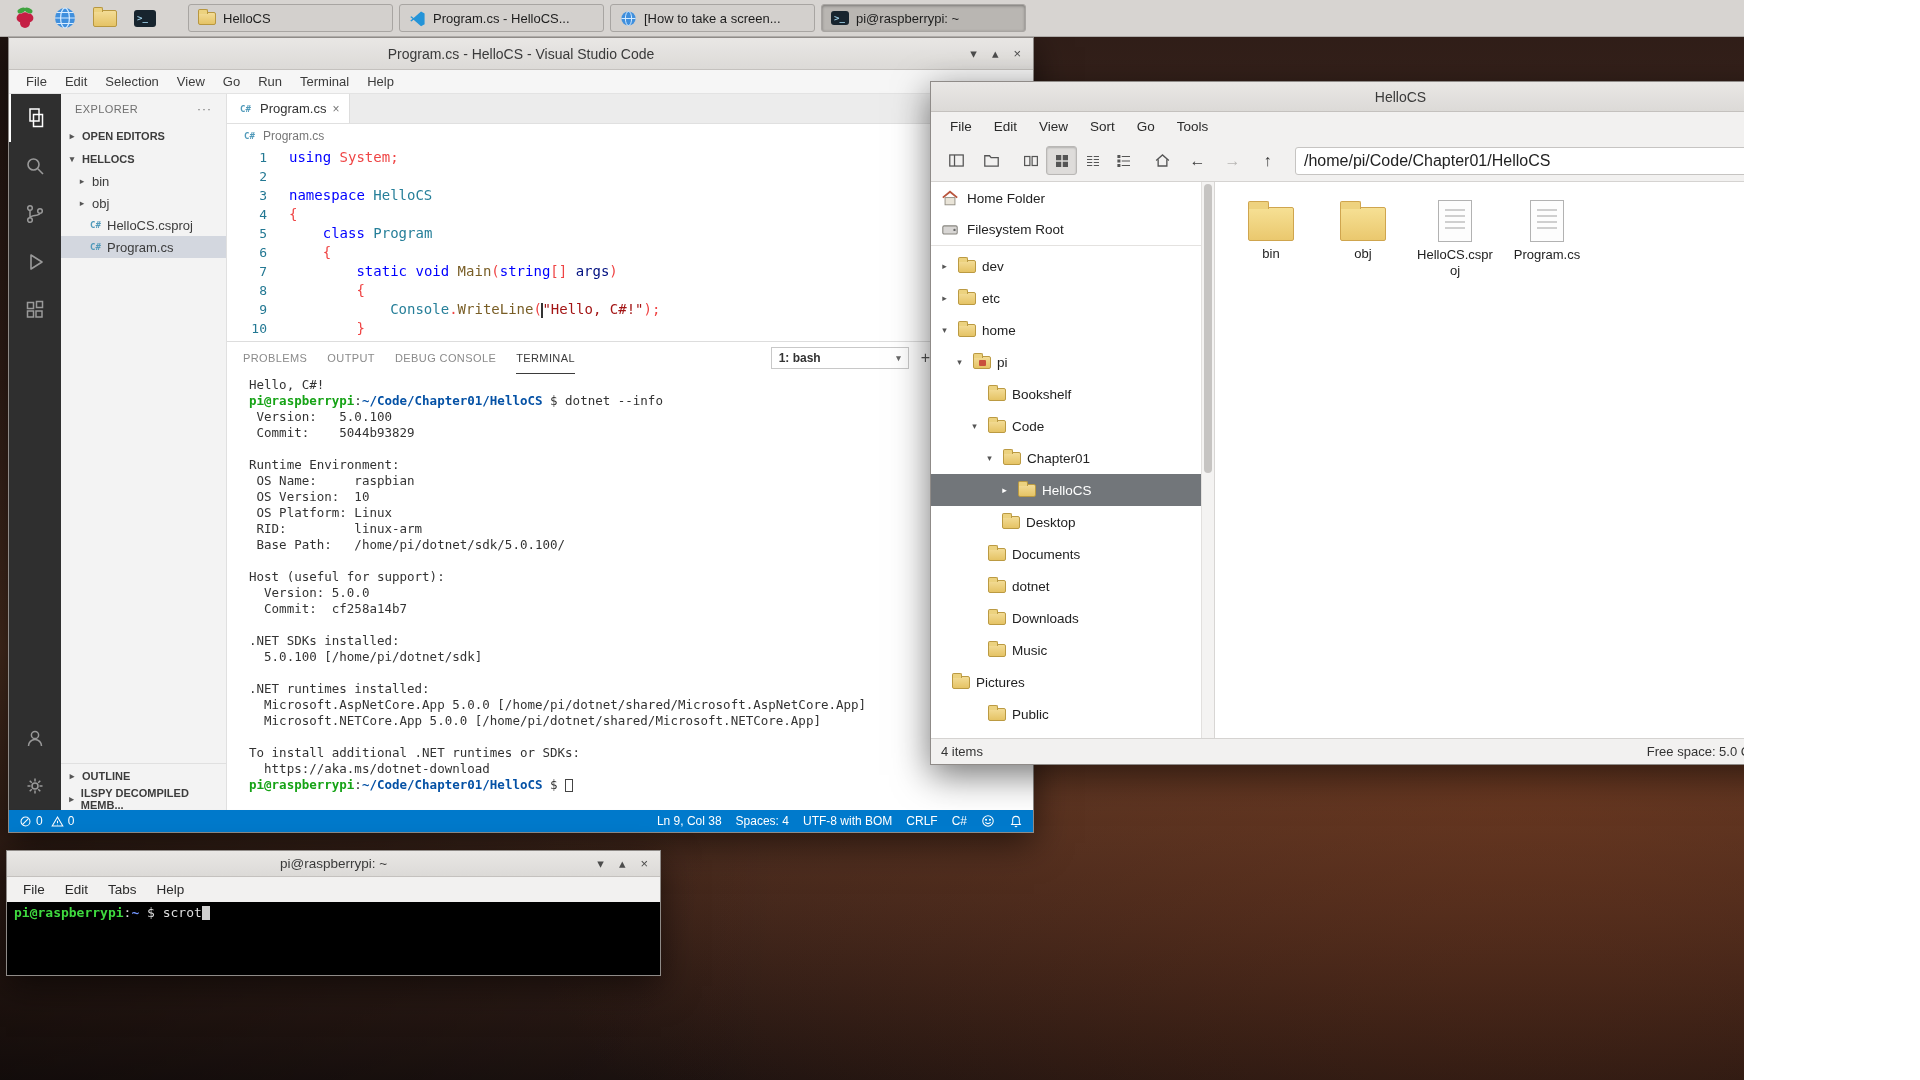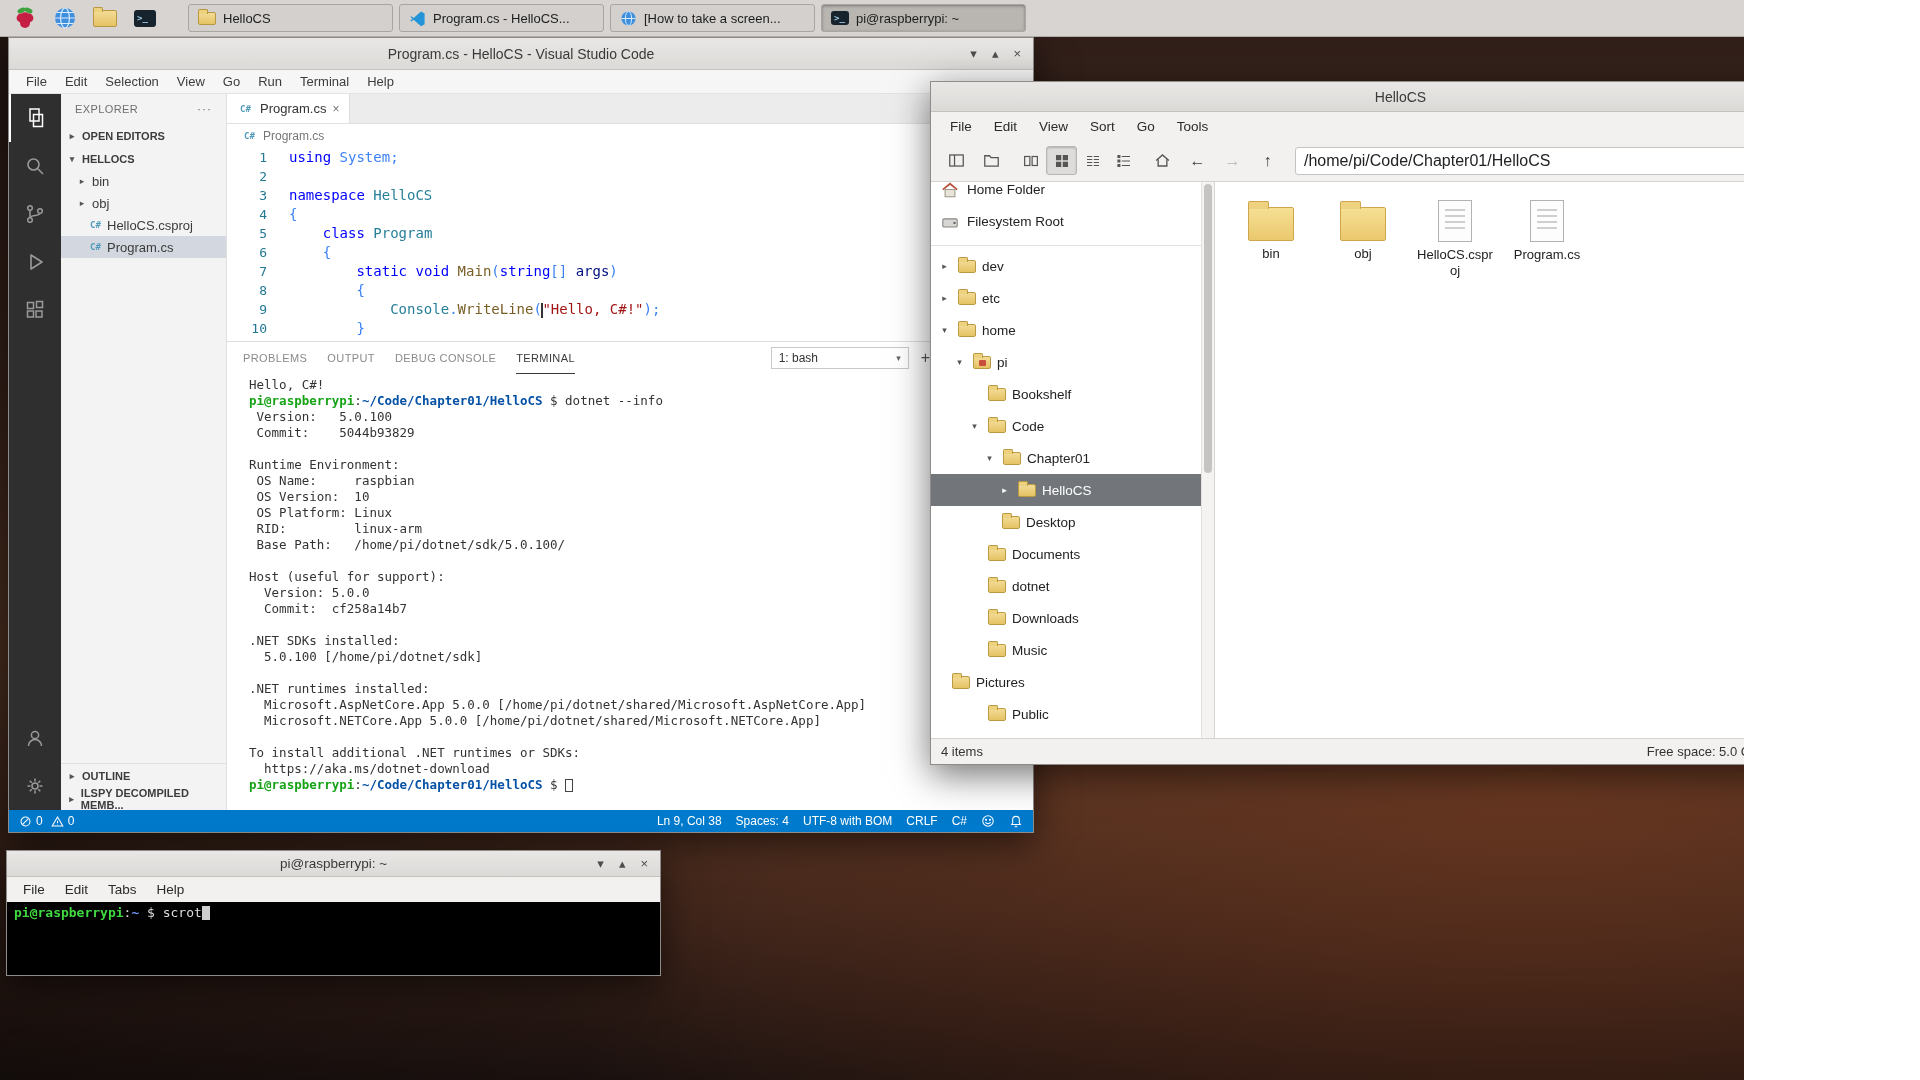--- a/index.html
+++ b/index.html
@@ -67,30 +67,30 @@
   .editor-col { flex:1; min-width:0; display:flex; flex-direction:column; }
   .tabbar { height:30px; background:#ececec; border-bottom:1px solid #e0e0e0; display:flex; }
   .tab { background:#fff; display:flex; align-items:center; gap:6px; padding:0 10px; font-size:13px; color:#333;
     border-right:1px solid #ddd; }
   .tab .x { color:#777; font-size:12px; }
   .breadcrumb { height:24px; background:#fff; display:flex; align-items:center; gap:5px; padding:0 14px; font-size:12px; color:#777; }
   .code-area { height:193px; background:#fff; overflow:hidden; font:14px/19px "DejaVu Sans Mono", monospace; }
   .code-line { display:flex; height:19px; }
   .ln { width:62px; flex:none; text-align:right; padding-right:22px; color:#237893; font-size:13px; }
   .ctext { white-space:pre; color:#1e1e1e; }
-  .tk-kw{color:#0000ff}.tk-ty{color:#267f99}.tk-fn{color:#795e26}.tk-st{color:#a31515}.tk-pa{color:#001080}.tk-pl{color:#3b82f6}
+  .tk-kw{color:#0000ff}.tk-ty{color:#267f99}.tk-fn{color:#795e26}.tk-st{color:#a31515}.tk-pa{color:#001080}.tk-pl{color:#ef4444}
   .tk-cur{display:inline-block;width:1.5px;height:15px;background:#333;vertical-align:middle;margin:0 -.5px}
 
   .panel { flex:1; min-height:0; border-top:1px solid #ddd; display:flex; flex-direction:column; }
   .panel-head { height:32px; display:flex; align-items:center; padding:0 16px; gap:20px; }
   .ptab { font-size:11px; letter-spacing:.4px; color:#8a8a8a; height:100%; display:flex; align-items:center; }
   .ptab.active { color:#3b3b3b; box-shadow:inset 0 -1px 0 #3b3b3b; }
   .panel-right { margin-left:auto; margin-right:60px; display:flex; align-items:center; gap:12px; color:#555; }
   .shell-select { display:flex; align-items:center; justify-content:space-between; gap:12px; border:1px solid #c8c8c8;
-    background:#fff; height:22px; padding:0 7px; font-size:12px; color:#333; min-width:138px; }
+    background:#fff; height:22px; padding:0 7px; font-size:12px; color:#333; min-width:138px;font-weight:bold; }
   .vscterm { flex:1; padding:3px 0 0 22px; font:12.5px/16px "DejaVu Sans Mono", monospace; color:#333; overflow:hidden; }
   .tline { white-space:pre; min-height:16px; }
   .vscterm .tk-t{color:#333}
   .vscterm .tk-u{color:#16a316;font-weight:700}
   .vscterm .tk-b{color:#0451a5;font-weight:700}
   .vscterm .tk-cursor{display:inline-block;width:8px;height:13px;border:1px solid #444;vertical-align:text-bottom}
 
   .statusbar { height:22px; background:#007acc; color:#fff; display:flex; align-items:center; padding:0 10px; font-size:12px; gap:6px; }
   .sb-item { display:flex; align-items:center; gap:4px; }
   .status-right { margin-left:auto; display:flex; align-items:center; gap:14px; }
@@ -105,21 +105,21 @@
   .tbtn.pressed { background:#dedcda; border:1px solid #b9b7b5; box-shadow:inset 0 1px 2px rgba(0,0,0,.2); }
   .tbtn.nav { font-size:16px; color:#3d3d3d; }
   .tbtn.disabled { color:#b8b6b4; }
   .viewgrp { display:flex; margin:0 4px; }
   .pathwrap { flex:1; height:28px; margin-left:8px; background:#fff; border:1px solid #c6c4c2; border-radius:3px;
     display:flex; align-items:center; padding:0 8px; gap:6px; }
   .pathwrap input { flex:1; border:none; outline:none; font-size:16px; color:#222; background:transparent; font-family:inherit; }
   .pathwrap .dd { color:#666; font-size:10px; }
   .fm-body { flex:1; min-height:0; display:flex; background:#fff; }
   .fm-side { width:284px; border-right:1px solid #d8d6d4; position:relative; font-size:13.5px; color:#222; overflow:hidden; }
-  .fm-place { height:32px; display:flex; align-items:flex-start; gap:8px; padding-left:10px; }
+  .fm-place { height:32px; display:flex; align-items:center; gap:8px; padding-left:10px; }
   .fm-sep { border-bottom:1px solid #e4e2e0; }
   .fm-row { height:32px; display:flex; align-items:center; gap:6px; }
   .fm-row.sel { background:#72767a; color:#fff; }
   .fm-row.sel .fm-exp { color:#fff; }
   .fm-exp { display:inline-block; width:15px; text-align:center; color:#555; font-size:9px; flex:none; }
   .fm-fold { display:inline-block; width:18px; height:13px; background:linear-gradient(#f3dc96,#e5c365);
     border:1px solid #bb9a42; border-radius:2px; position:relative; flex:none; }
   .fm-fold::before { content:""; position:absolute; top:-4px; left:-1px; width:8px; height:4px;
     background:#ecd27f; border:1px solid #bb9a42; border-bottom:none; border-radius:2px 2px 0 0; }
   .fm-fold.home::after { content:""; position:absolute; left:5px; top:3px; width:7px; height:6px; background:#c94f3d; border-radius:1px; }

